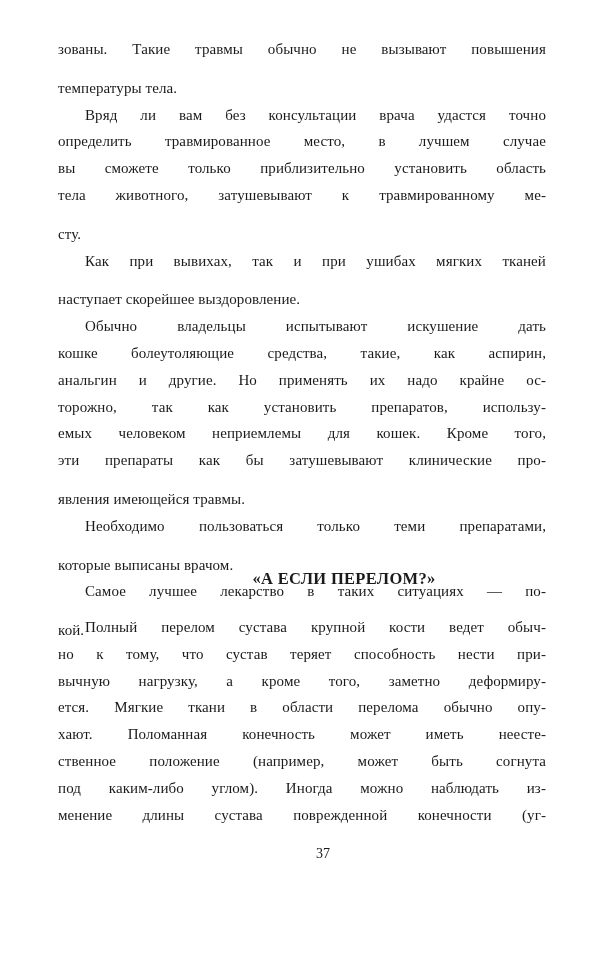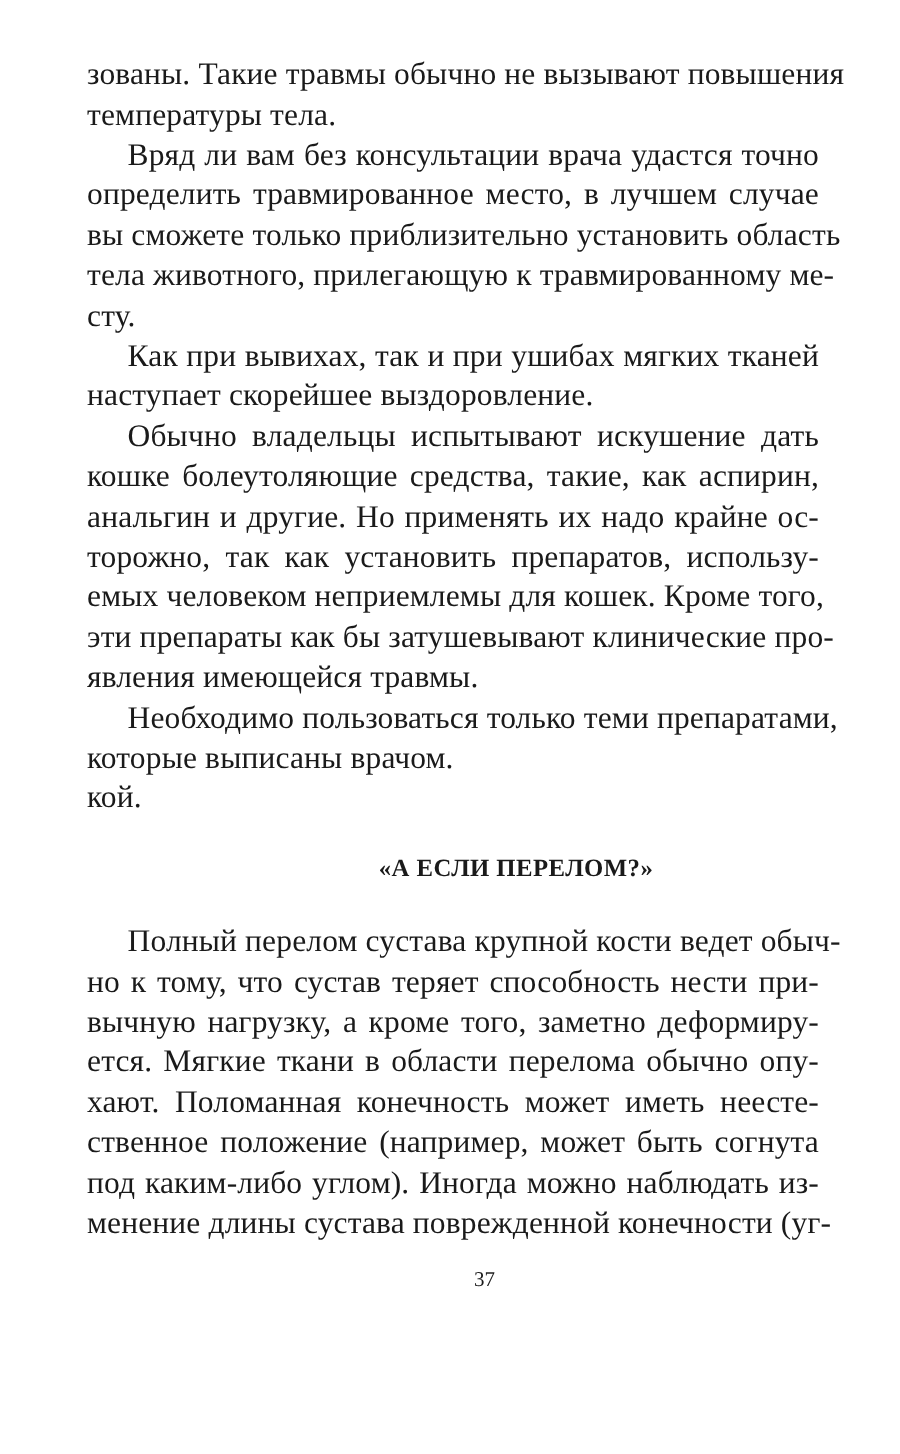--- a/index.html
+++ b/index.html
@@ -1,58 +1,59 @@
 <!DOCTYPE html>
 <html><head>
 <meta charset="utf-8">
 <style>
   html, body { margin:0; padding:0; background:#ffffff; }
   body { width:600px; height:969px; position:relative; overflow:hidden;
          font-family: "Liberation Serif", "DejaVu Serif", serif; color:#1a1a1a; }
   .page { position:absolute; left:58px; top:36px; width:488px; }
-  .line { display:block; height:26.8px; line-height:26.8px; font-size:21px;
+  .line { display:block; height:26.8px; line-height:26.8px; font-size:15px;
           white-space:nowrap; text-align:justify; text-align-last:justify;
           letter-spacing:0.1px; }
-  .line.last { text-align-last:left; }
+  .line.last { text-align-last:left;margin-top:12px; }
   .indent { padding-left:27px; }
   .heading { position:absolute; left:0; width:600px; top:569px; text-align:center;
              font-family:"Liberation Serif", serif; font-weight:bold; font-size:16.5px;
              letter-spacing:0.3px; color:#1a1a1a;margin-left:44px; }
   .section2 { position:absolute; left:58px; top:614px; width:488px; }
   .page-number { position:absolute; left:0; width:600px; top:846px; text-align:center;
                  font-size:14px; color:#1a1a1a;margin-left:23px; }
 </style>
 </head>
 <body>
 
 <div class="page">
 
   <span class="line">зованы. Такие травмы обычно не вызывают повышения</span>
   <span class="line last">температуры тела.</span>
 
   <span class="line indent">Вряд ли вам без консультации врача удастся точно</span>
   <span class="line">определить травмированное место, в лучшем случае</span>
   <span class="line">вы сможете только приблизительно установить область</span>
-  <span class="line">тела животного, прилегающую к травмированному ме-</span>
+  <span class="line">тела животного, затушевывают к травмированному ме-</span>
   <span class="line last">сту.</span>
 
   <span class="line indent">Как при вывихах, так и при ушибах мягких тканей</span>
   <span class="line last">наступает скорейшее выздоровление.</span>
 
   <span class="line indent">Обычно владельцы испытывают искушение дать</span>
   <span class="line">кошке болеутоляющие средства, такие, как аспирин,</span>
   <span class="line">анальгин и другие. Но применять их надо крайне ос-</span>
   <span class="line">торожно, так как установить препаратов, использу-</span>
   <span class="line">емых человеком неприемлемы для кошек. Кроме того,</span>
   <span class="line">эти препараты как бы затушевывают клинические про-</span>
   <span class="line last">явления имеющейся травмы.</span>
 
   <span class="line indent">Необходимо пользоваться только теми препаратами,</span>
   <span class="line last">которые выписаны врачом.</span>
 
+  <span class="line indent">Самое лучшее лекарство в таких ситуациях — по-</span>
   <span class="line last">кой.</span>
 </div>
 
 <div class="heading">«А ЕСЛИ ПЕРЕЛОМ?»</div>
 
 <div class="section2">
   <span class="line indent">Полный перелом сустава крупной кости ведет обыч-</span>
   <span class="line">но к тому, что сустав теряет способность нести при-</span>
   <span class="line">вычную нагрузку, а кроме того, заметно деформиру-</span>
   <span class="line">ется. Мягкие ткани в области перелома обычно опу-</span>

